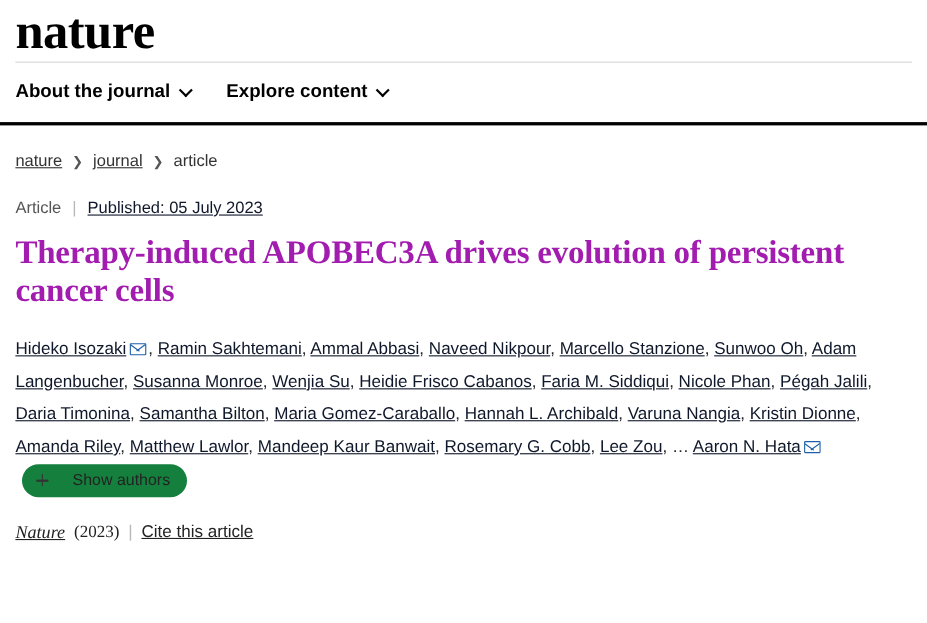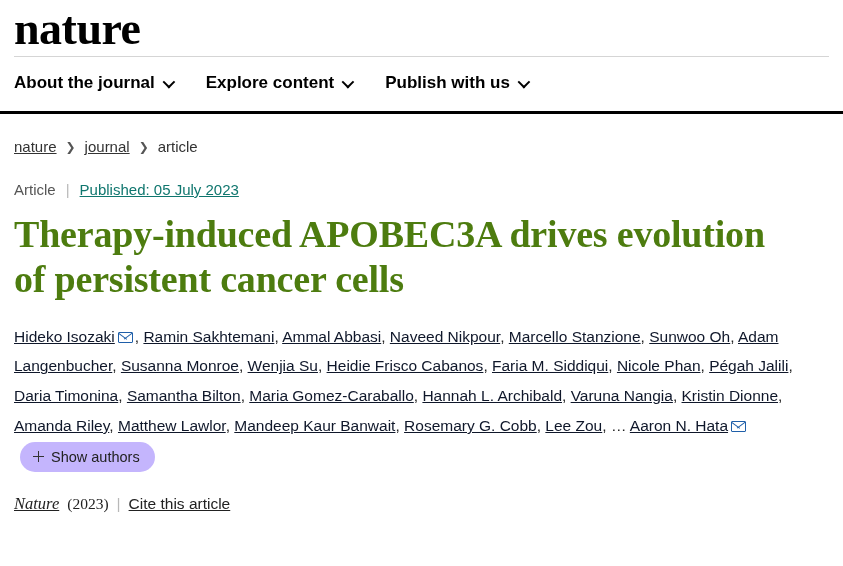--- a/index.html
+++ b/index.html
@@ -97,32 +97,32 @@
     align-items: center;
     gap: 10px;
     font-size: 15px;
     color: #555555;
     margin-top: 26px;
   }
   .article-meta .divider {
     color: #b8b8b8;
   }
   .article-meta a {
-    color: #0f766e;
+    color: #0f172a;
     text-decoration: underline;
   }
 
   
   h1.article-title {
     font-family: "Liberation Serif", serif;
     font-weight: bold;
-    font-size: 38px;
+    font-size: 30px;
     line-height: 1.18;
     margin: 14px 0 0 0;
-    color: #4d7c0f;
+    color: #a21caf;
     max-width: 760px;
     letter-spacing: -0.2px;
   }
 
   
   .authors {
     margin-top: 20px;
     font-size: 15.5px;
     line-height: 1.92;
     color: #222222;
@@ -151,22 +151,22 @@
     width: 9.6px;
     height: 1.4px;
     background: #1f5fa9;
   }
   .mail::before { left: 0.4px; transform: rotate(36deg); transform-origin: left top; }
   .mail::after  { right: 0.4px; transform: rotate(-36deg); transform-origin: right top; }
 
   .show-authors {
     display: inline-flex;
     align-items: center;
-    gap: 7px;
-    background: #c4b5fd;
+    gap: 22px;
+    background: #15803d;
     border: none;
     border-radius: 16px;
     padding: 7px 15px 7px 13px;
     font-family: "Liberation Sans", sans-serif;
     font-size: 14.5px;
     color: #222222;
     cursor: pointer;
     vertical-align: middle;
     margin-left: 6px;
   }
@@ -215,24 +215,20 @@
 </header>
 <div class="masthead-rule"></div>
 
 <nav class="main-nav">
   <div class="nav-item">
     <span>About the journal</span>
     <span class="chev"></span>
   </div>
   <div class="nav-item">
     <span>Explore content</span>
-    <span class="chev"></span>
-  </div>
-  <div class="nav-item">
-    <span>Publish with us</span>
     <span class="chev"></span>
   </div>
 </nav>
 <div class="nav-rule"></div>
 
 <main class="content">
 
   <div class="breadcrumb">
     <a href="#">nature</a>
     <span class="bc-sep">❯</span>

